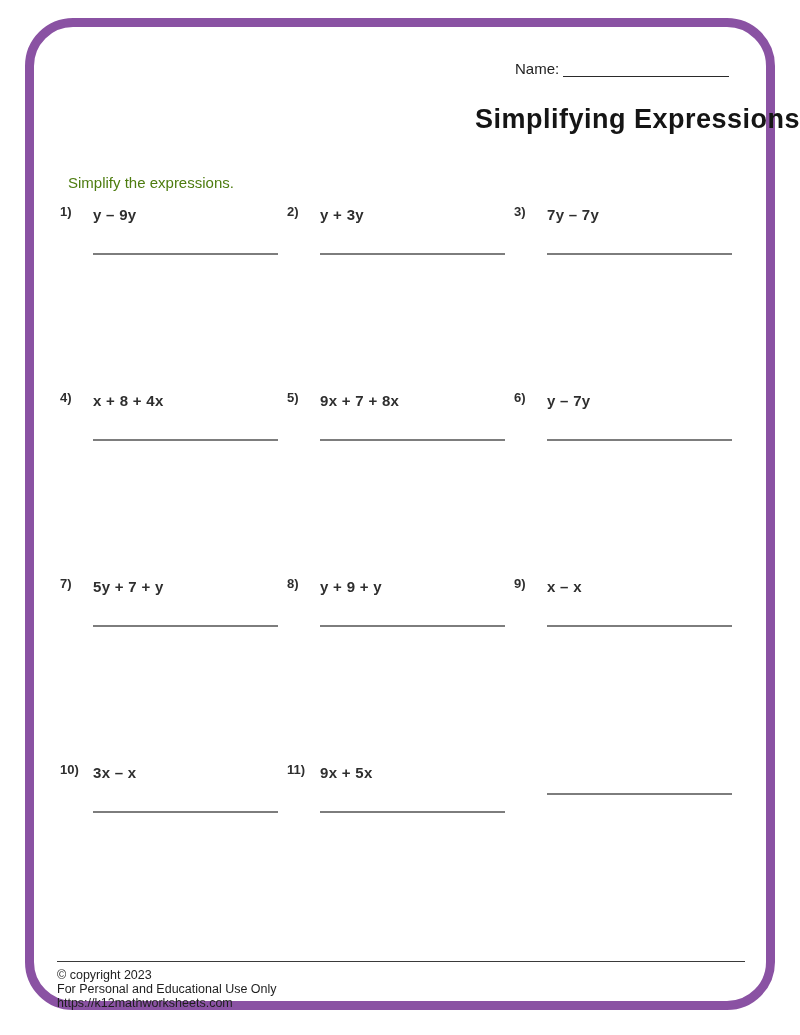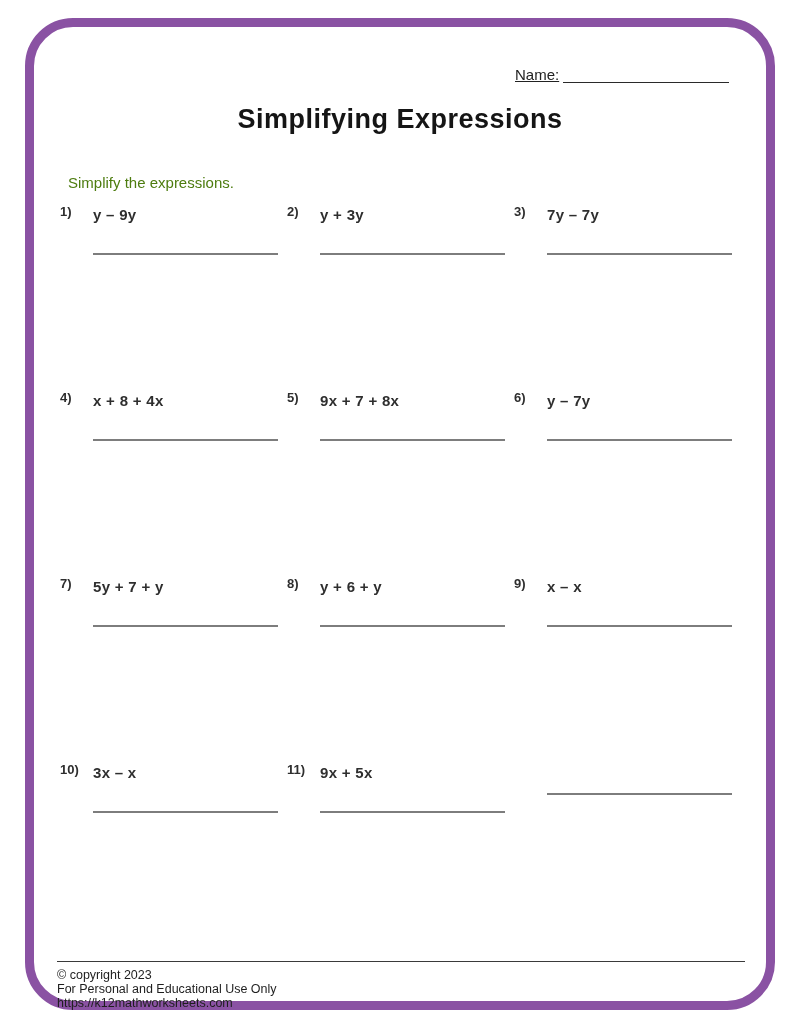--- a/index.html
+++ b/index.html
@@ -5,28 +5,28 @@
   html,body{margin:0;padding:0;}
   body{
     width:800px;height:1035px;position:relative;background:#ffffff;
     font-family:"Liberation Sans", sans-serif;color:#2b2b2b;overflow:hidden;
   }
   .page-border{
     position:absolute;left:25px;top:18px;width:750px;height:992px;
     box-sizing:border-box;border:9px solid #8A52A3;border-radius:48px;
   }
   .name-row{
-    position:absolute;left:515px;top:66px;display:flex;align-items:flex-end;
-    font-size:15px;color:#222;text-decoration:underline;
+    position:absolute;left:515px;top:60px;display:flex;align-items:flex-end;
+    font-size:15px;color:#222;
   }
   .name-line{
     width:166px;height:16px;border-bottom:1.6px solid #2a2a2a;margin-left:4px;
   }
   .title{
-    position:absolute;left:0;right:0;top:104px;text-align:center;
+    position:absolute;left:0;right:0;top:104px;text-align:right;
     font-size:27px;font-weight:bold;color:#151515;letter-spacing:0.5px;
   }
   .instruction{
     position:absolute;left:68px;top:174px;font-size:15px;color:#4d7c0f;
   }
   .grid{
     position:absolute;left:60px;top:204px;width:690px;
     display:grid;grid-template-columns:227px 227px 226px;grid-auto-rows:186px;font-weight:bold;
   }
   .prob{white-space:nowrap;}
@@ -110,21 +110,21 @@
 
   <div class="cell">
     <div class="prob">
       <span class="num">7)</span><span class="expr">5y + 7 + y</span>
     </div>
     <div class="ans-line"></div>
   </div>
 
   <div class="cell">
     <div class="prob">
-      <span class="num">8)</span><span class="expr">y + 6 + y</span>
+      <span class="num">8)</span><span class="expr">y + 9 + y</span>
     </div>
     <div class="ans-line"></div>
   </div>
 
   <div class="cell">
     <div class="prob">
       <span class="num">9)</span><span class="expr">x – x</span>
     </div>
     <div class="ans-line"></div>
   </div>

